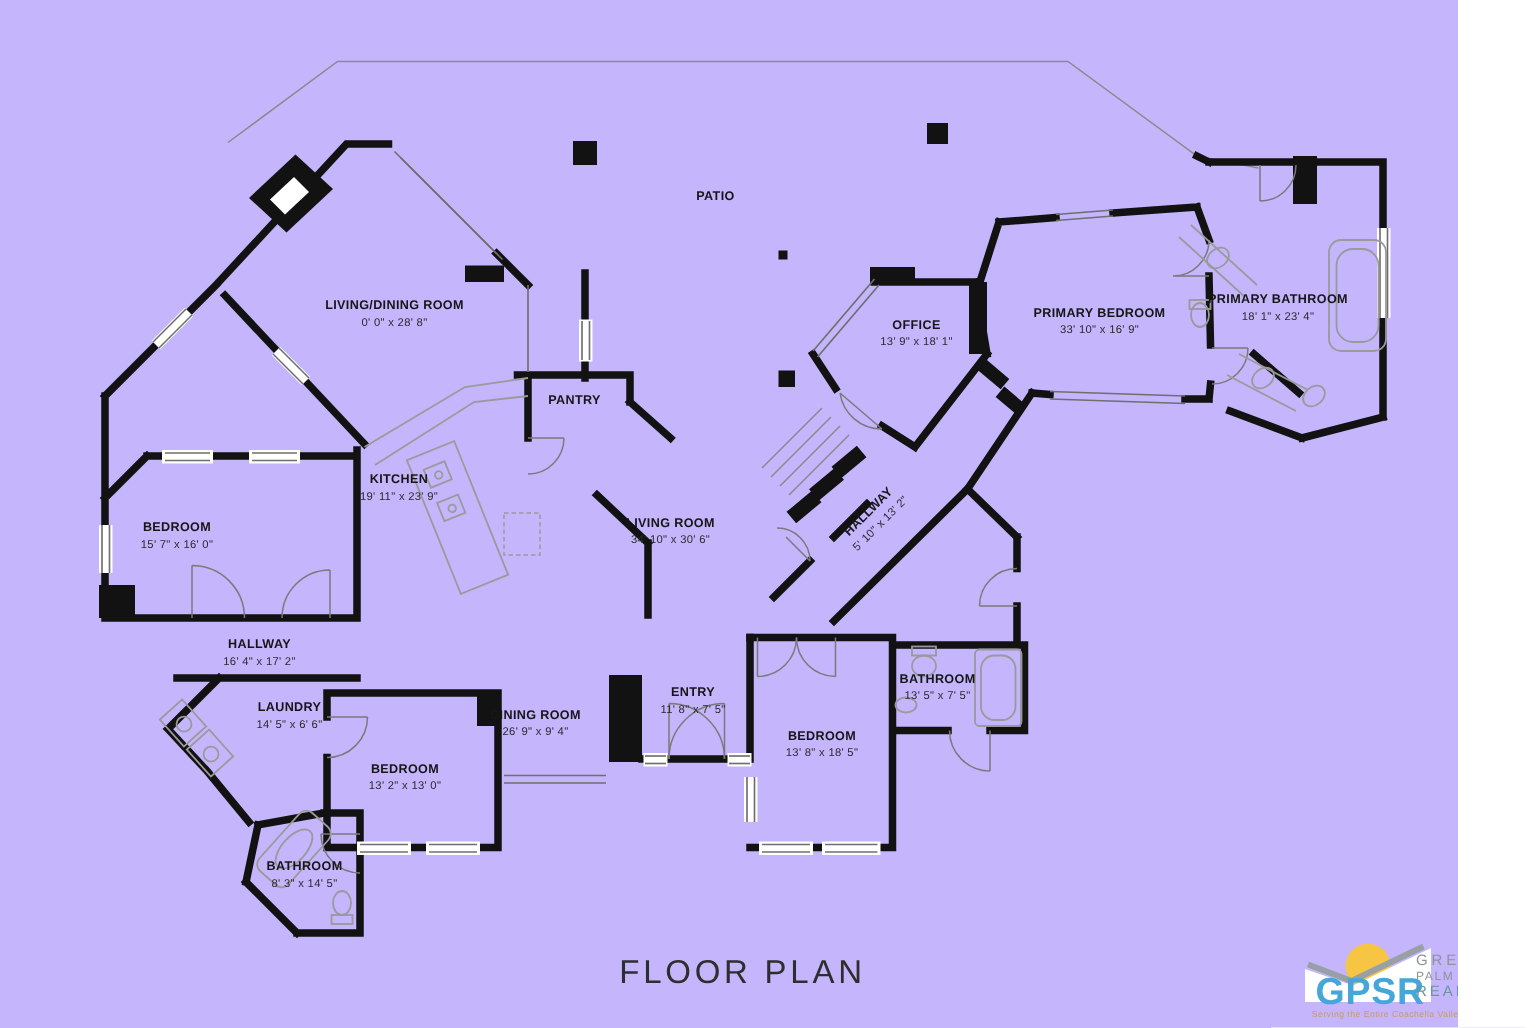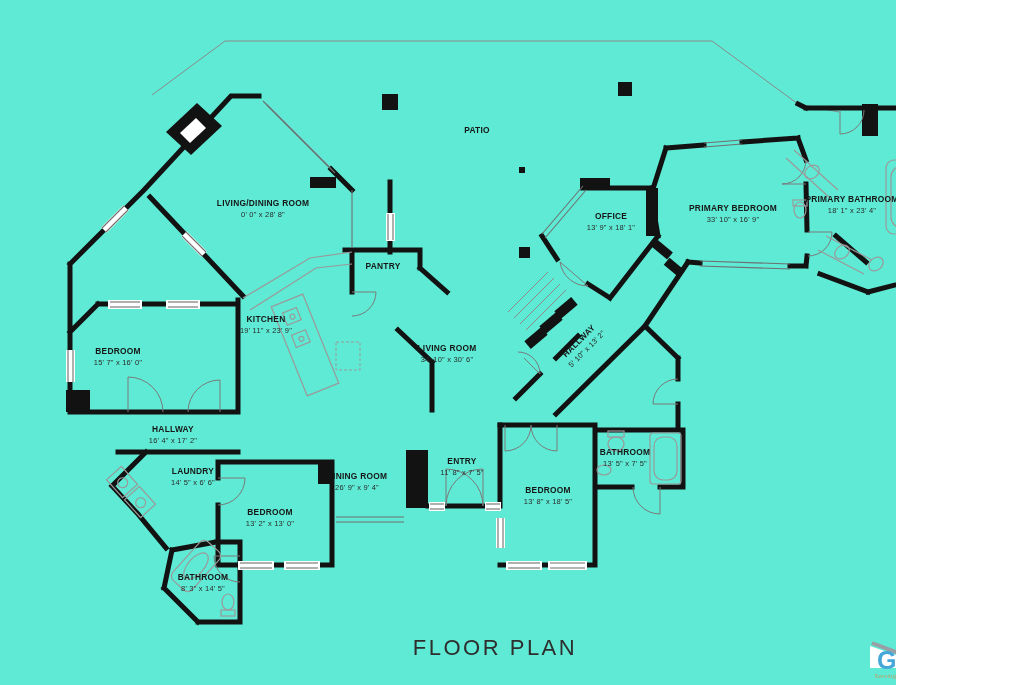--- a/index.html
+++ b/index.html
@@ -1,16 +1,16 @@
 <!DOCTYPE html>
 <html><head>
 <meta charset="utf-8">
 <style>
   html,body{margin:0;padding:0;background:#ffffff;}
-  .stage{position:relative;width:896px;height:685px;background:#5eead4;overflow:hidden;
+  .stage{position:relative;width:972px;height:685px;background:#c4b5fd;overflow:hidden;
          font-family:"Liberation Sans",sans-serif;}
   svg{position:absolute;left:0;top:0;}
   
   .w  {stroke:#121212;stroke-width:5;fill:none;stroke-linecap:square;}
   .thin{stroke:#8a8a8a;stroke-width:1;fill:none;}
   .win {stroke:#6f6f6f;stroke-width:1.1;fill:none;}
   .wh  {stroke:#ffffff;stroke-width:8;fill:none;}
   .arc {stroke:#7a7a7a;stroke-width:1;fill:none;}
   .fxn {stroke:#9a9a9a;stroke-width:1.2;fill:none;}
   .blk {fill:#121212;stroke:none;}

